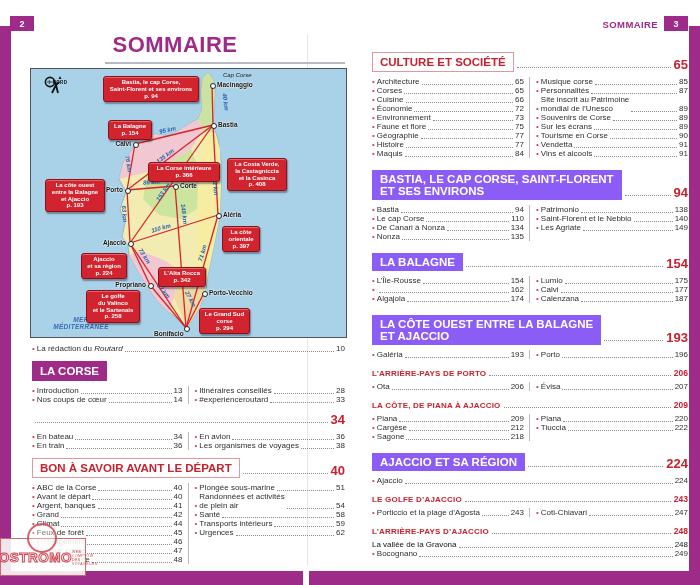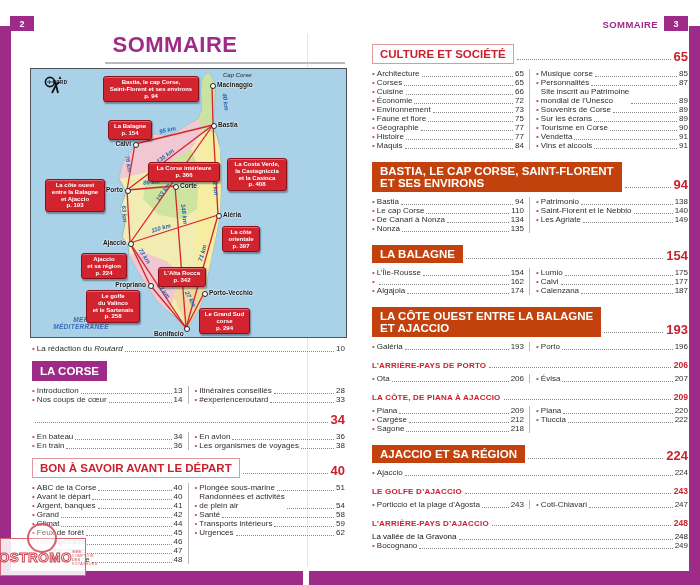--- a/index.html
+++ b/index.html
@@ -42,25 +42,25 @@
   .bullet::before{content:"•"}
   .lbl{white-space:pre-line}
   .it{font-style:italic}
   .entry.bold .lbl,.entry.bold .pg{font-weight:normal;color:#111}
   .dots{flex:1;border-bottom:1.2px dotted #8b8b8b;margin:0 2px 1.5px 2px;min-width:6px}
   .cols{display:flex}
   .col{width:50%}
   .c1{padding-right:5px}
   .c2{border-left:1px solid #b9b9b9;padding-left:6px}
   .sec{display:flex;align-items:flex-end;margin:12px 0 5px}
-  .sec:first-child{margin-top:4px}
+  .sec:first-child{margin-top:12px}
   #left-toc .sec{margin:8px 0 5px}
   .sec-title{font-weight:bold}
   .sec.magenta .sec-title{background:#9e2b87;color:#fff;font-size:11.5px;padding:4px 8px}
-  .sec.red .sec-title,.sec.red2 .sec-title{background:#c2410c;color:#fff;font-size:11.5px;padding:3px 8px;white-space:pre-line;line-height:12px}
+  .sec.red .sec-title,.sec.red2 .sec-title{background:#8b5cf6;color:#fff;font-size:11.5px;padding:3px 8px;white-space:pre-line;line-height:12px}
   .sec.outline .sec-title{border:1.5px solid #e0989e;color:#c9212e;font-size:11.5px;padding:3px 7px;background:#fff}
   .sec-dots{flex:1;border-bottom:1.5px dotted #8b8b8b;margin:0 3px 4px 3px}
   .sec-pg{font-weight:bold;color:#c9212e;font-size:13px}
   .sec.sub{margin:9px 0 4px}
   .sec.sub .sec-title{color:#c9212e;font-size:8px;letter-spacing:.2px}
   .sec.sub .sec-dots{border-bottom-width:1.2px;margin-bottom:2px}
   .sec.sub .sec-pg{font-size:8.5px}
 
   
   #wm{position:absolute;left:0;top:538px;width:84px;height:36px;background:rgba(255,255,255,.88);border:1px solid rgba(208,85,96,.9);z-index:40;display:flex;flex-direction:row;align-items:center;justify-content:center}

